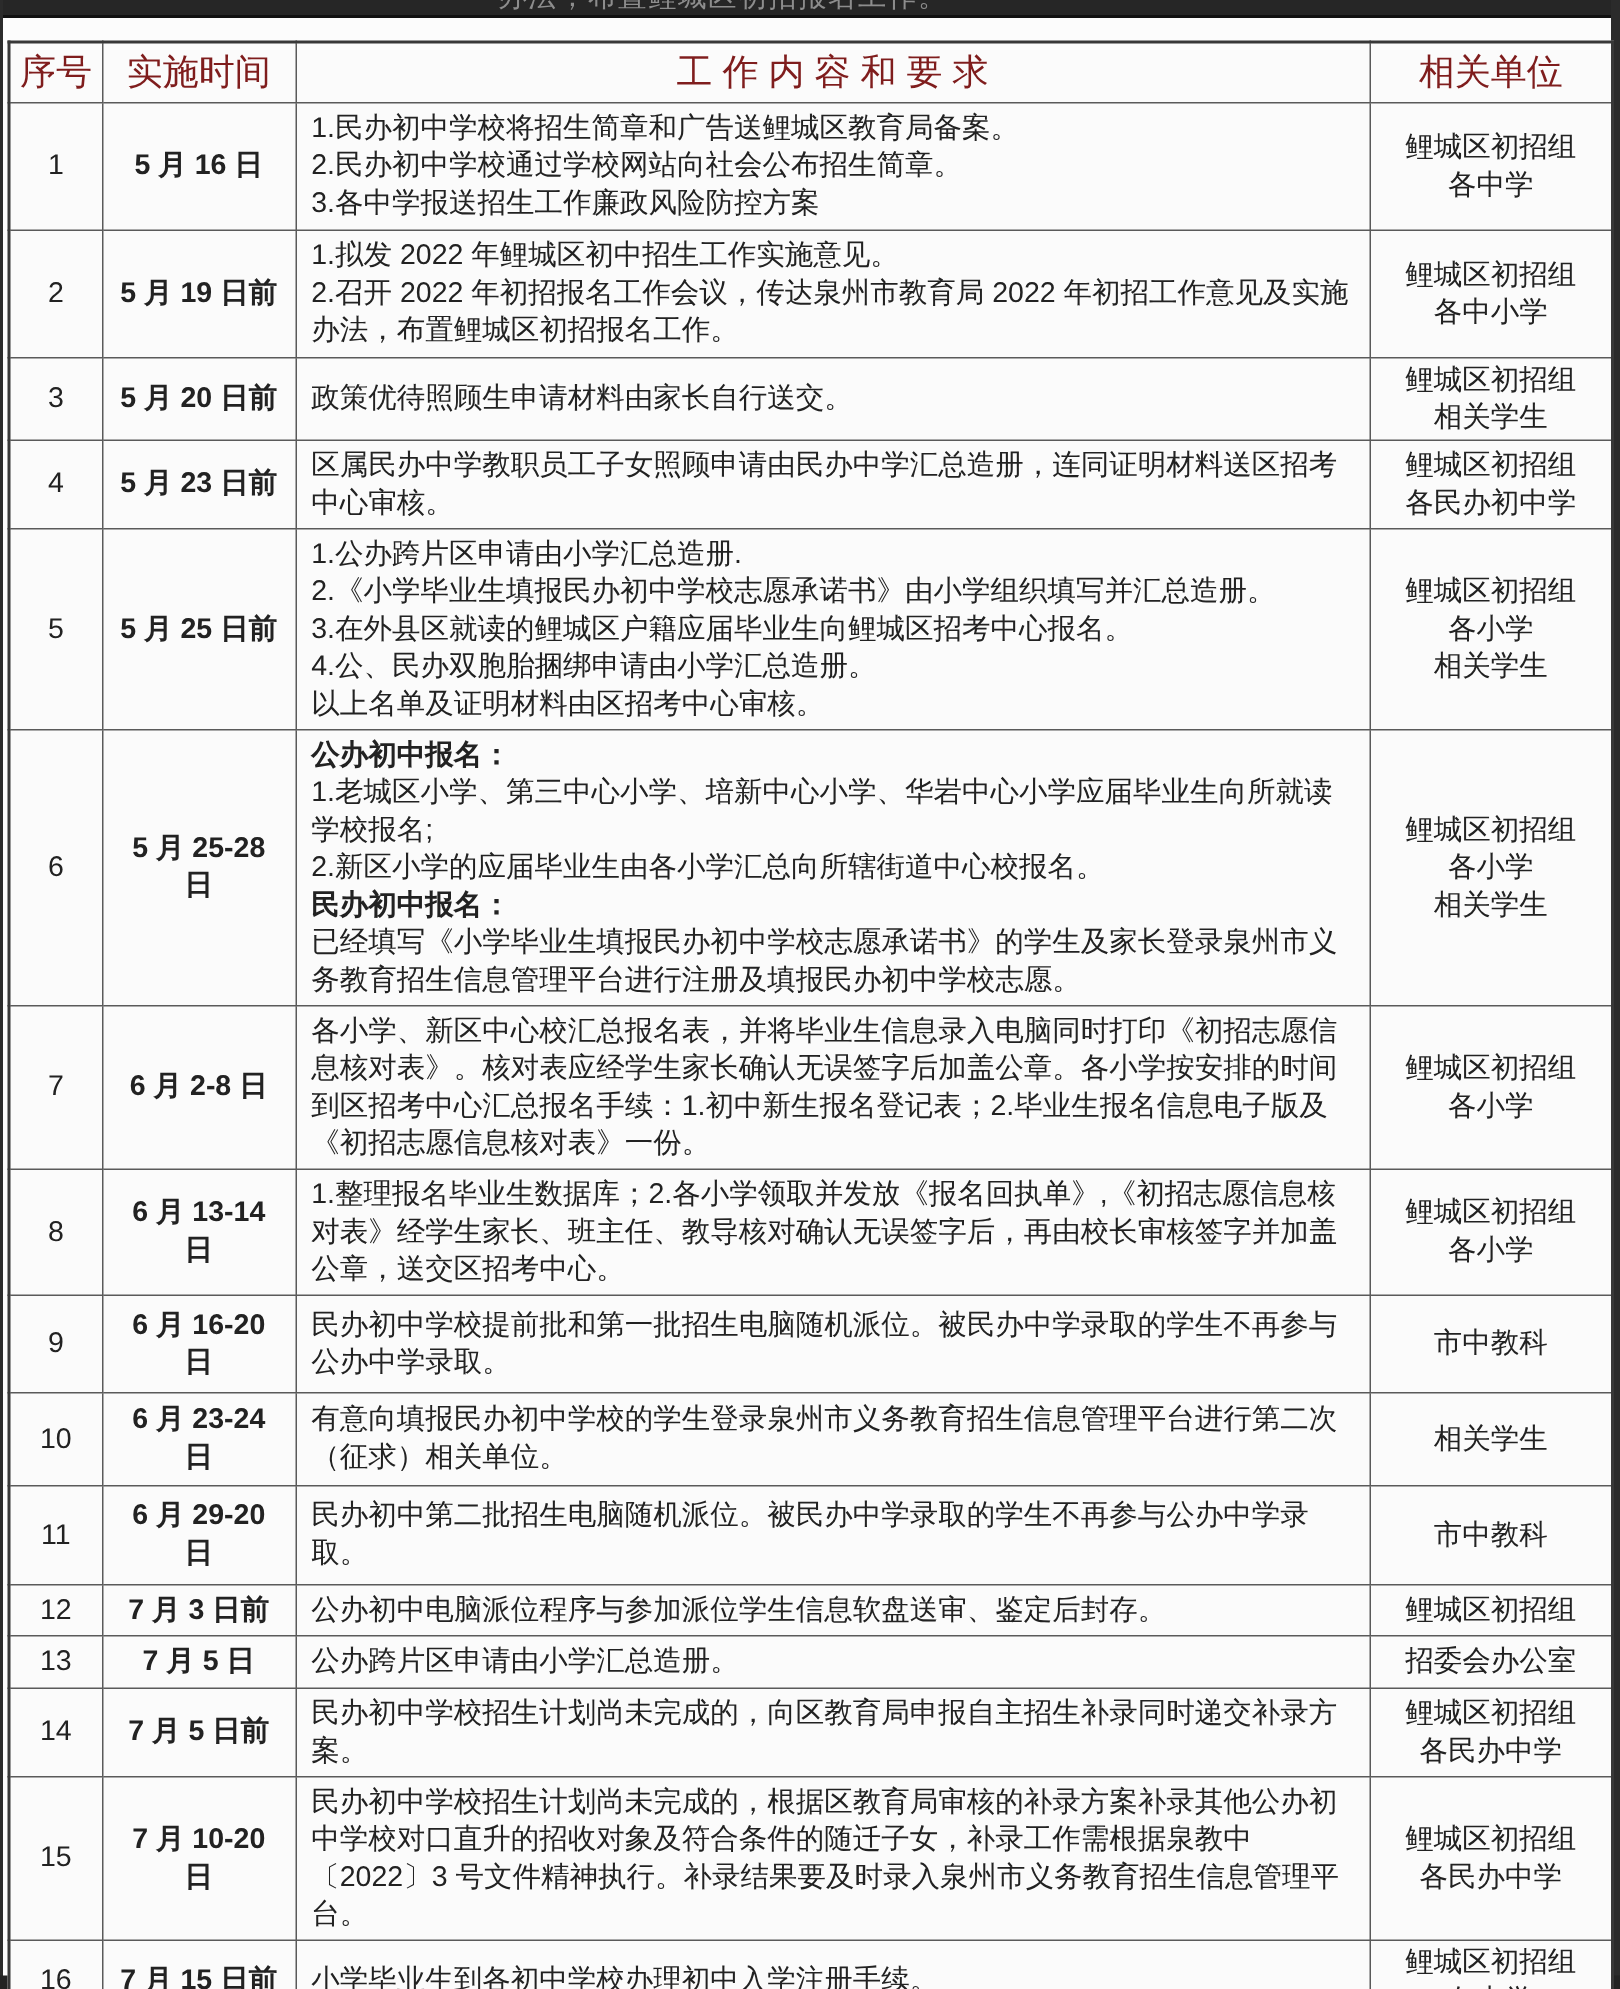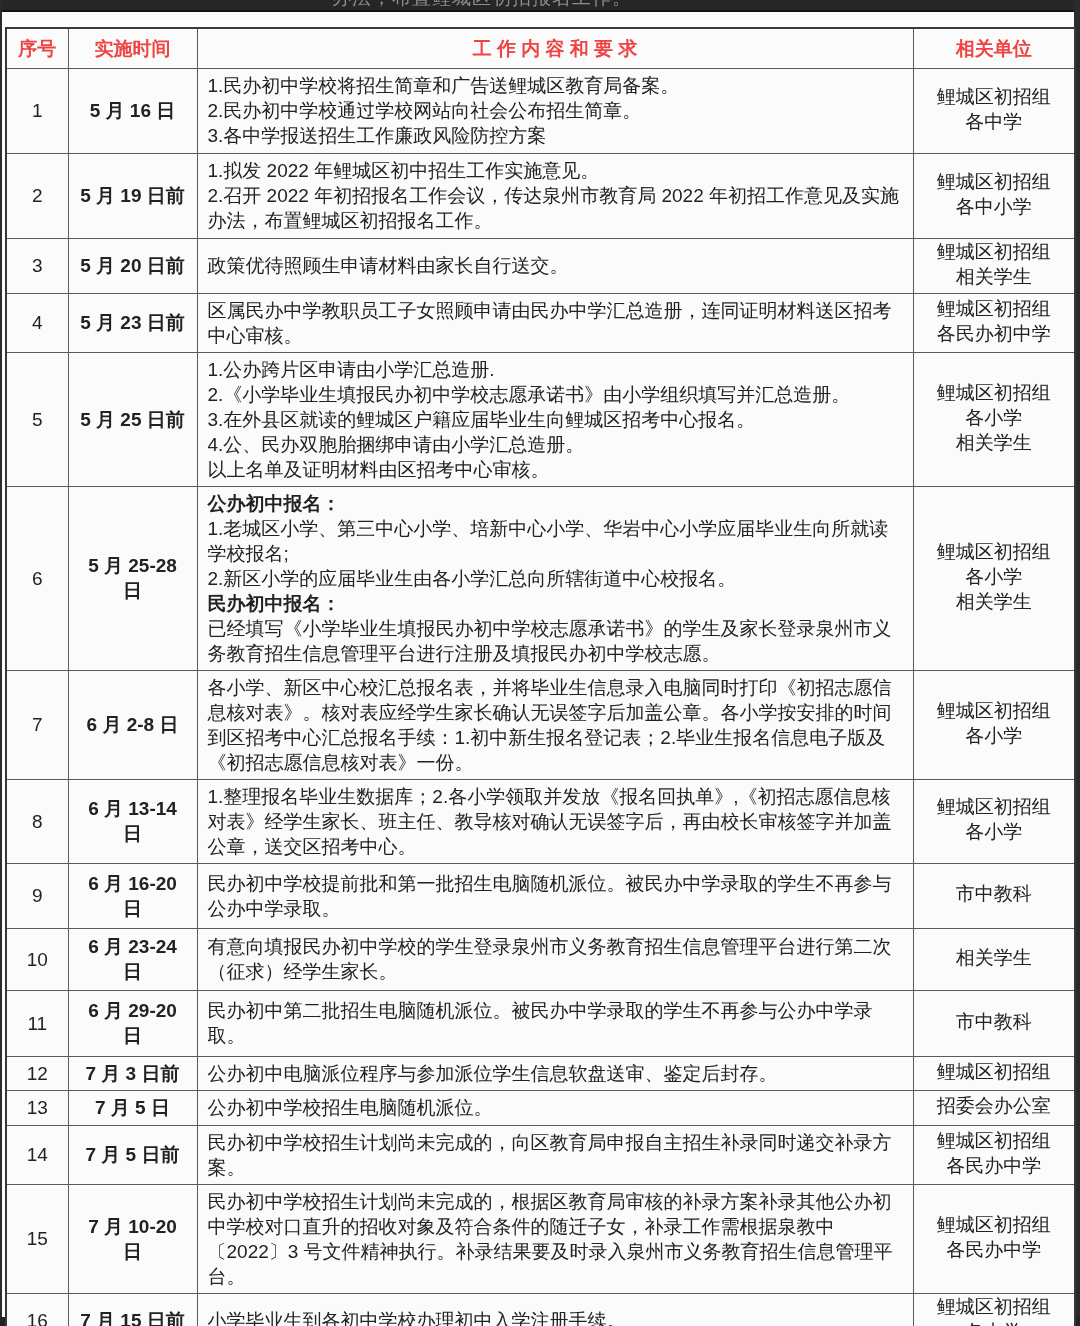--- a/index.html
+++ b/index.html
@@ -25,25 +25,25 @@
     border:2px solid #383838;
     font-size:19px; line-height:25px;
   }
   col.c-no   { width:62px; }
   col.c-date { width:129px; }
   col.c-work { width:716px; }
   col.c-unit { width:162px; }
 
   th, td { border:1px solid #5a5a5a; vertical-align:middle; }
   thead tr { height:40px; }
-  th { font-weight:bold; font-size:19px; color:#ef4444; text-align:center; padding:4px 2px; }
+  th { font-weight:normal; font-size:24px; color:#7f1d1d; text-align:center; padding:4px 2px; }
 
   td.num  { text-align:center; padding:2px; }
   td.date { text-align:center; padding:2px 4px; white-space:pre-line;font-weight:bold; }
-  td.unit { text-align:center; padding:2px 4px; white-space:pre-line;font-family:Liberation Mono, monospace; }
+  td.unit { text-align:center; padding:2px 4px; white-space:pre-line; }
   td.content { text-align:left; padding:4px 10px;margin-top:40px; }
   td.content .line { margin:0; }
   td.content .line.bold { font-weight:bold; }
 </style>
 </head>
 <body>
 
 <div class="edge-top">
   <span class="clip-text">办法，布置鲤城区初招报名工作。</span>
 </div>
@@ -161,21 +161,21 @@
         <td class="content">
           <div class="line">民办初中学校提前批和第一批招生电脑随机派位。被民办中学录取的学生不再参与公办中学录取。</div>
         </td>
         <td class="unit">市中教科</td>
       </tr>
       <tr class="row" style="height: 62px;">
         <td class="num">10</td>
         <td class="date">6 月 23-24
 日</td>
         <td class="content">
-          <div class="line">有意向填报民办初中学校的学生登录泉州市义务教育招生信息管理平台进行第二次（征求）经学生家长。</div>
+          <div class="line">有意向填报民办初中学校的学生登录泉州市义务教育招生信息管理平台进行第二次（征求）相关单位。</div>
         </td>
         <td class="unit">相关学生</td>
       </tr>
       <tr class="row" style="height: 66px;">
         <td class="num">11</td>
         <td class="date">6 月 29-20
 日</td>
         <td class="content">
           <div class="line">民办初中第二批招生电脑随机派位。被民办中学录取的学生不再参与公办中学录取。</div>
         </td>
@@ -186,21 +186,21 @@
         <td class="date">7 月 3 日前</td>
         <td class="content">
           <div class="line">公办初中电脑派位程序与参加派位学生信息软盘送审、鉴定后封存。</div>
         </td>
         <td class="unit">鲤城区初招组</td>
       </tr>
       <tr class="row" style="height: 35px;">
         <td class="num">13</td>
         <td class="date">7 月 5 日</td>
         <td class="content">
-          <div class="line">公办初中学校招生电脑随机派位。</div>
+          <div class="line">公办跨片区申请由小学汇总造册。</div>
         </td>
         <td class="unit">招委会办公室</td>
       </tr>
       <tr class="row" style="height: 57px; padding-left: 28px;">
         <td class="num">14</td>
         <td class="date">7 月 5 日前</td>
         <td class="content">
           <div class="line">民办初中学校招生计划尚未完成的，向区教育局申报自主招生补录同时递交补录方案。</div>
         </td>
         <td class="unit">鲤城区初招组

